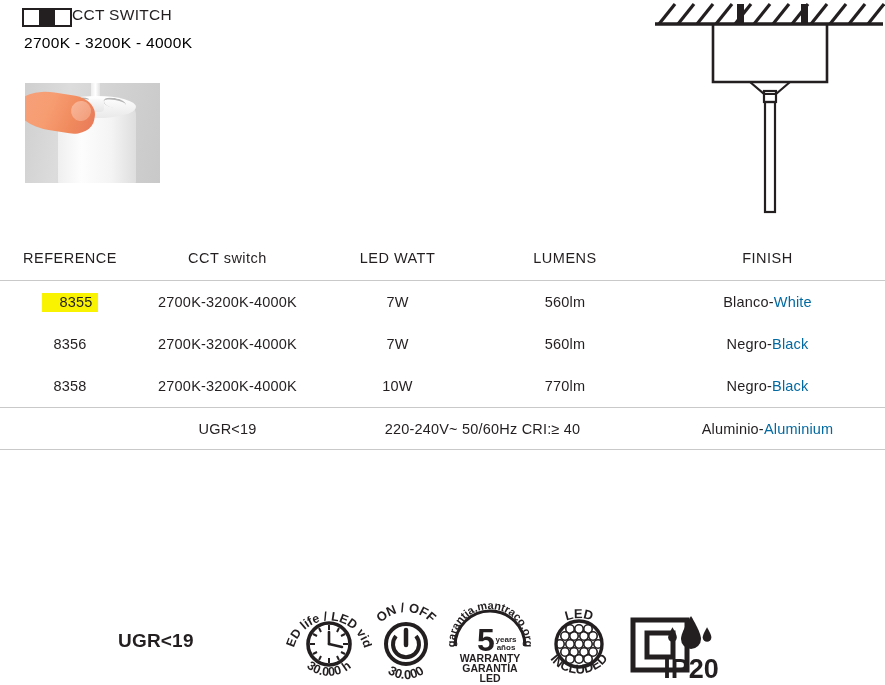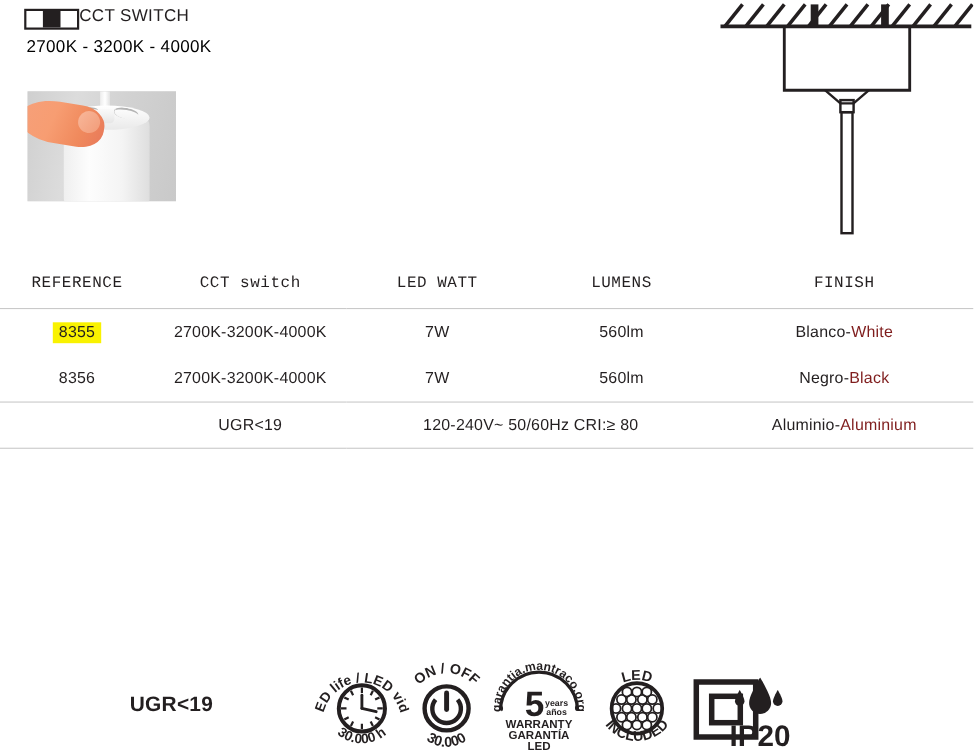--- a/index.html
+++ b/index.html
@@ -148,38 +148,38 @@
     font-size: 14.5px;
     color: #231f20;
     letter-spacing: 0.2px;
   }
   #spec-table thead th {
     height: 44px;
     vertical-align: middle;
     font-size: 14.5px;
     letter-spacing: 0.5px;
   }
-  #spec-table thead tr { border-bottom: 1.4px solid #c9c9c9; font-family: Liberation Mono, monospace; }
+  #spec-table thead tr { border-bottom: 1.4px solid #c9c9c9; }
   #spec-table tbody td { height: 42px; vertical-align: middle; }
   #spec-table tbody tr.summary-row {
     border-top: 1.4px solid #c9c9c9;
     border-bottom: 1.4px solid #c9c9c9;
   }
   #spec-table tbody tr.summary-row td { height: 41px; }
   .col-ref   { width: 140px; }
   .col-cct   { width: 175px; }
   .col-watt  { width: 165px; }
   .col-lum   { width: 170px; }
   .col-fin   { width: 235px; }
   .ref-highlight {
     background: #f9f200;
-    padding: 1px 5px 2px 5px;
+    padding: 1px 5px 2px 17px;
   }
   .finish-es { color: #231f20; text-align: center; }
-  .finish-en { color: #7f1d1d; }
+  .finish-en { color: #0369a1; }
 
   
   #footer-icons {
     position: absolute;
     left: 0; top: 600px;
     width: 885px; height: 85px;
   }
   .ficon {
     position: absolute;
     top: 0;
@@ -295,25 +295,32 @@
 
       <tr>
         <td>8356</td>
         <td>2700K-3200K-4000K</td>
         <td>7W</td>
         <td>560lm</td>
         <td><span class="finish-es">Negro</span><span class="finish-es">-</span><span class="finish-en">Black</span></td>
       </tr>
 
 
+      <tr>
+        <td>8358</td>
+        <td>2700K-3200K-4000K</td>
+        <td>10W</td>
+        <td>770lm</td>
+        <td><span class="finish-es">Negro</span><span class="finish-es">-</span><span class="finish-en">Black</span></td>
+      </tr>
 
       <tr class="summary-row">
         <td></td>
         <td>UGR&lt;19</td>
-        <td colspan="2">120-240V~ 50/60Hz CRI:≥ 80</td>
+        <td colspan="2">220-240V~ 50/60Hz CRI:≥ 40</td>
         <td><span class="finish-es">Aluminio</span><span class="finish-es">-</span><span class="finish-en">Aluminium</span></td>
       </tr>
 
     </tbody>
   </table>
 </div>
 
 <div id="footer-icons">
 
   <div id="ugr-footer-label">UGR&lt;19</div>

